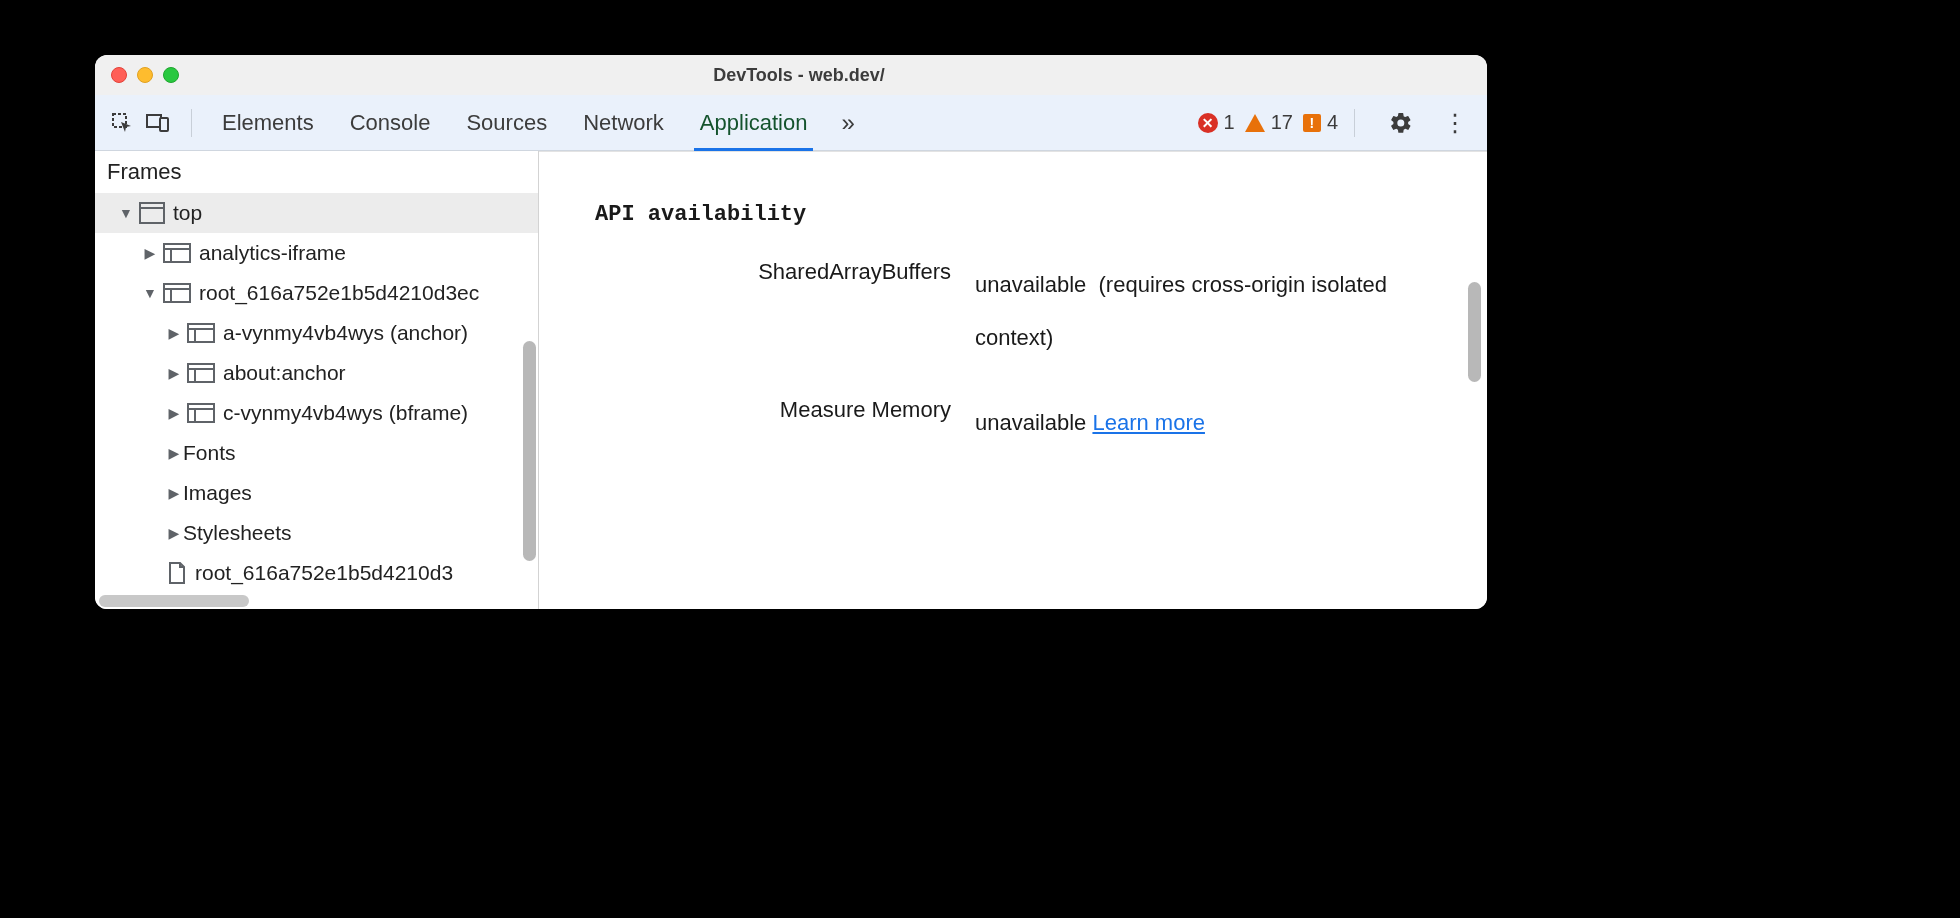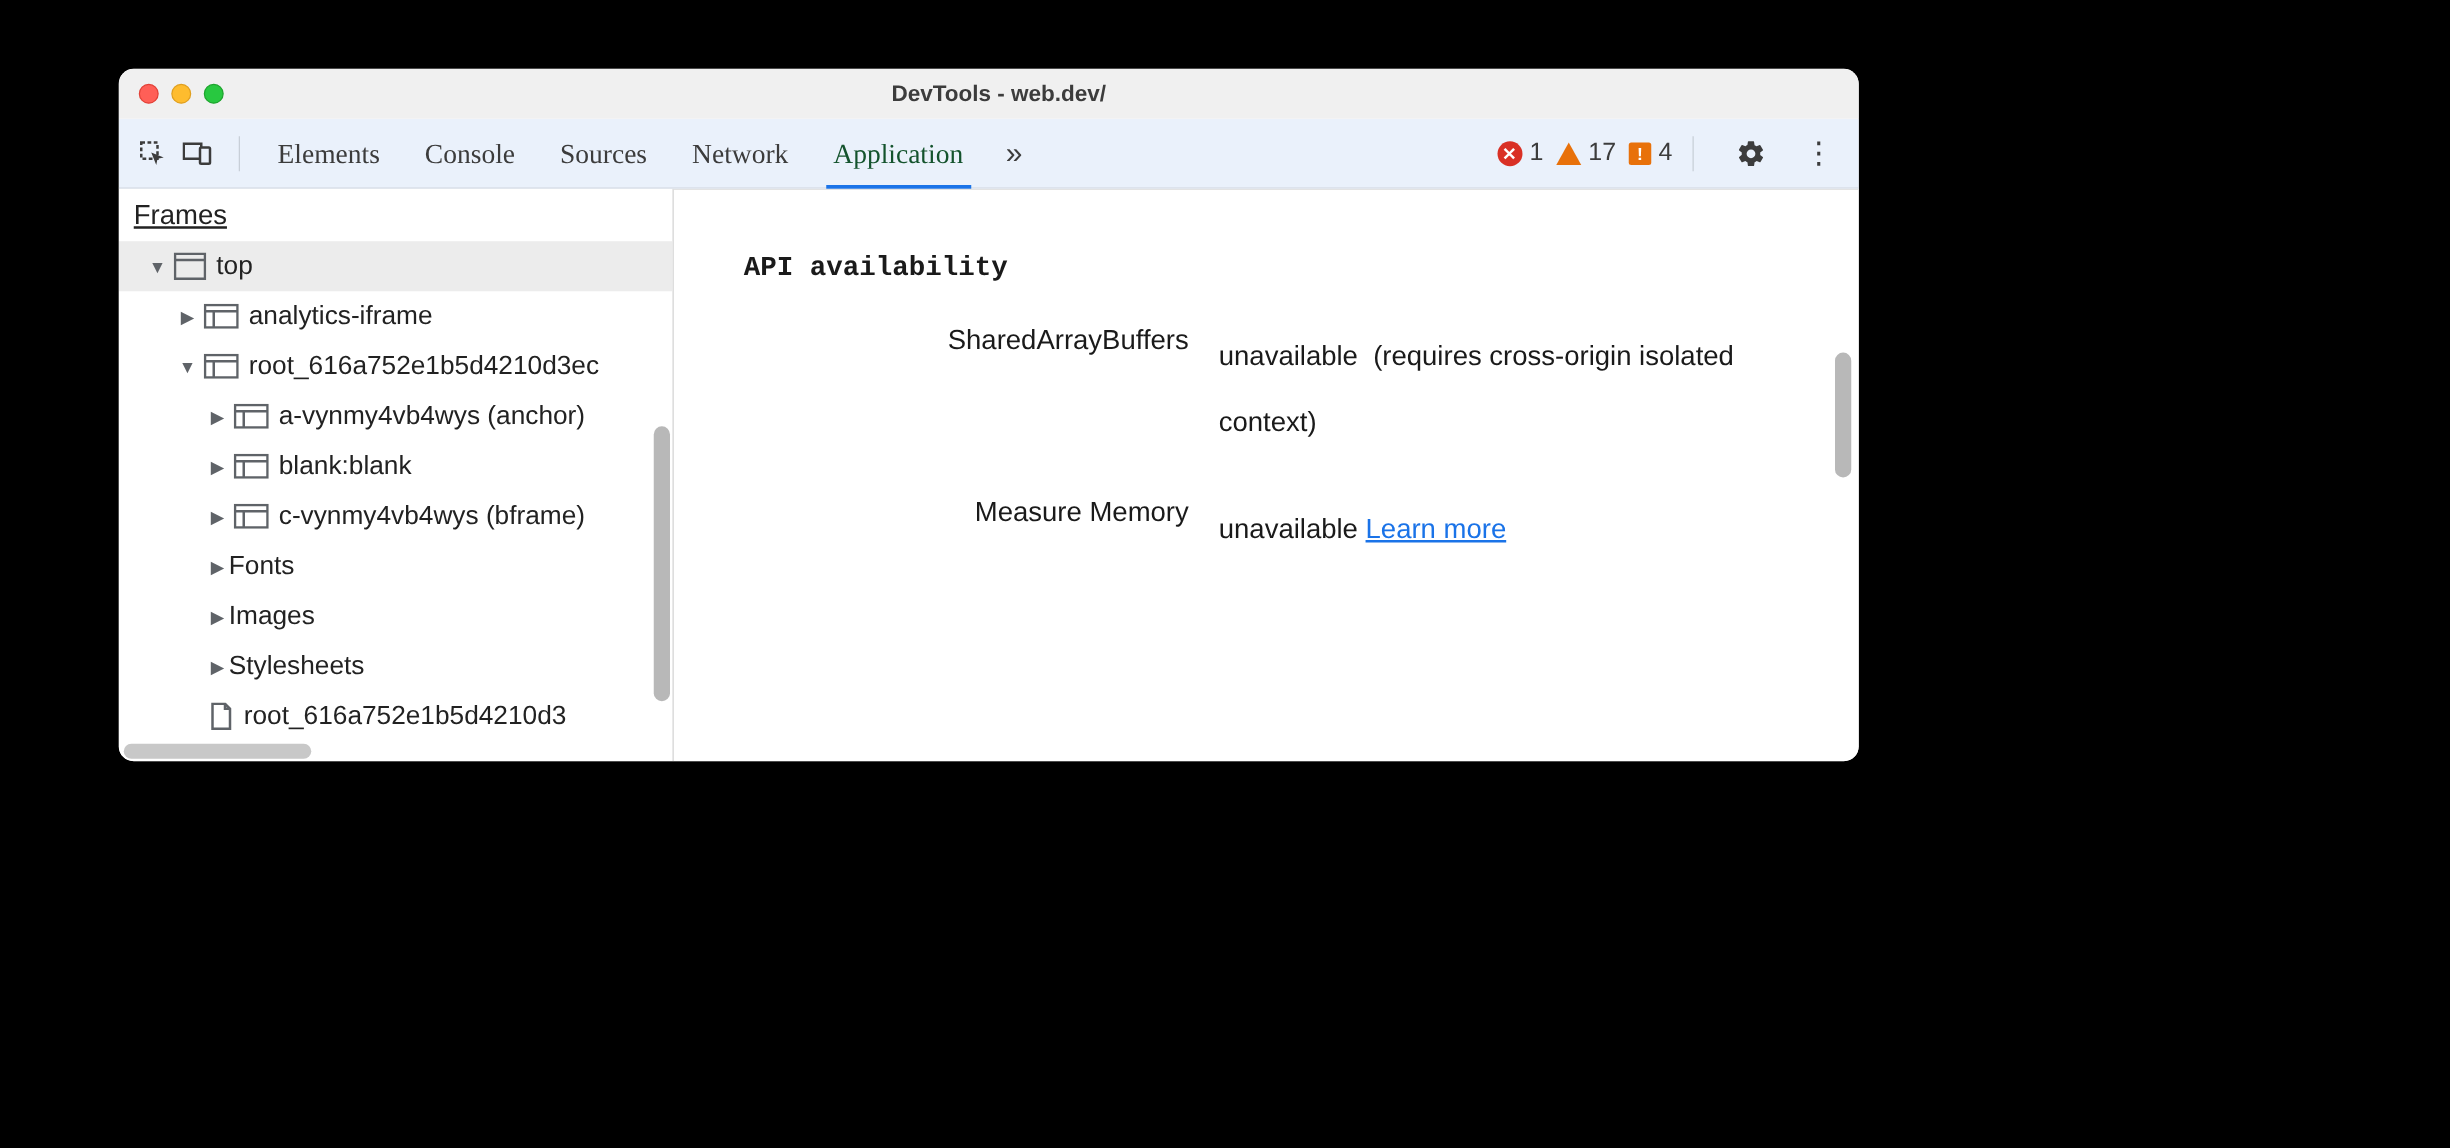--- a/index.html
+++ b/index.html
@@ -73,21 +73,20 @@
     background: #c8cfd8;
     margin: 0 10px;
   }
   .tabs { display: flex; align-items: stretch; height: 100%; gap: 36px; padding-left: 14px; }
   .tab {
     display: flex; align-items: center;
     font-size: 22px;
     color: #3c3c3c;
     cursor: pointer;
     position: relative;
-    font-family: Liberation Serif, serif;
   }
   .tab.active { color: #14532d; font-weight: 400; }
   .tab.active::after {
     content: "";
     position: absolute;
     left: -6px; right: -6px; bottom: -1px;
     height: 3px;
     background: #1a73e8;
   }
   .chevrons { margin-left: 28px; font-size: 24px; color: #3c3c3c; cursor: pointer; }
@@ -105,21 +104,20 @@
     width: 444px;
     border-right: 1px solid #d3d3d3;
     overflow: hidden;
     position: relative;
     display:flex; flex-direction:column;
   }
   .side-header {
     font-size: 22px;
     padding: 8px 12px;
     color: #222;
-    text-decoration: underline;
   }
   .tree { font-size: 21px; color: #222; }
   .trow {
     display: flex; align-items: center;
     height: 40px;
     white-space: nowrap;
     overflow: hidden;
   }
   .trow .arrow { margin-right: 2px; font-size: 14px; display:inline-block; width:14px; text-align:center; color:#5f6368; }
   .trow.sel { background: #ececec; }
@@ -287,21 +285,21 @@
           </div>
           <div class="trow indent-3">
             <span class="arrow">▶</span>
             <span class="fr-icon">
               <svg width="28" height="20" viewBox="0 0 28 20">
                 <rect x="1" y="1" width="26" height="18" fill="none" stroke="#5f6368" stroke-width="2"></rect>
                 <line x1="1" y1="6" x2="27" y2="6" stroke="#5f6368" stroke-width="2"></line>
                 <line x1="8" y1="6" x2="8" y2="19" stroke="#5f6368" stroke-width="2"></line>
               </svg>
             </span>
-            <span>blank:blank</span>
+            <span>about:anchor</span>
           </div>
           <div class="trow indent-3">
             <span class="arrow">▶</span>
             <span class="fr-icon">
               <svg width="28" height="20" viewBox="0 0 28 20">
                 <rect x="1" y="1" width="26" height="18" fill="none" stroke="#5f6368" stroke-width="2"></rect>
                 <line x1="1" y1="6" x2="27" y2="6" stroke="#5f6368" stroke-width="2"></line>
                 <line x1="8" y1="6" x2="8" y2="19" stroke="#5f6368" stroke-width="2"></line>
               </svg>
             </span>

